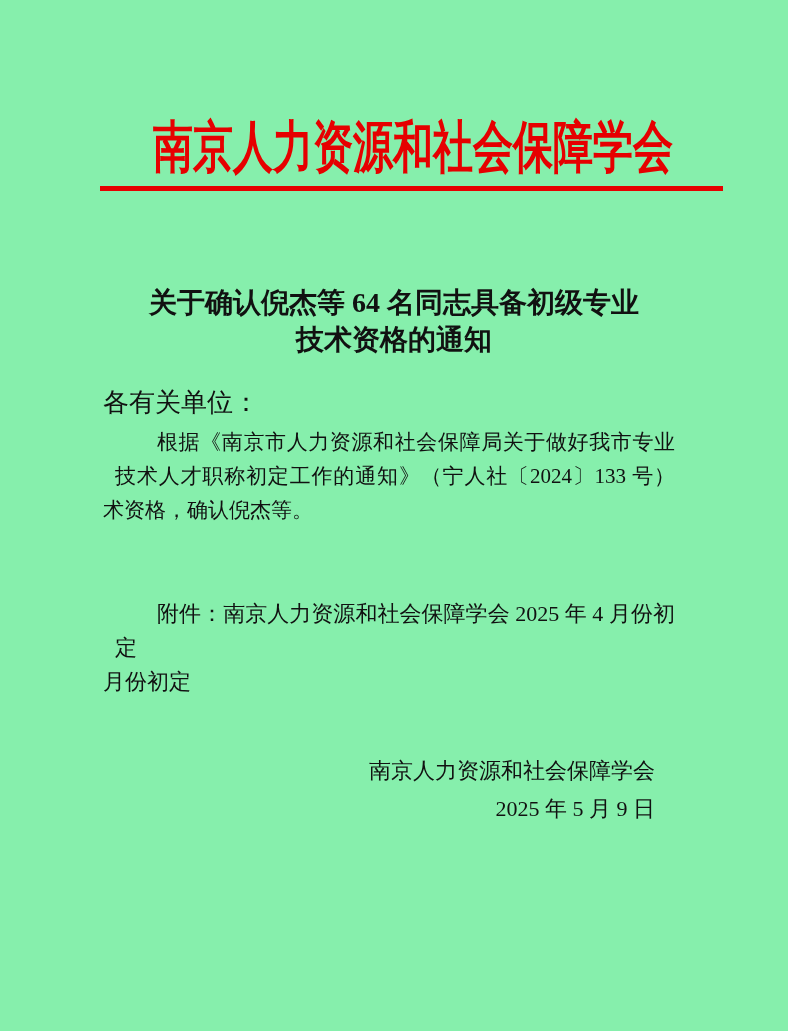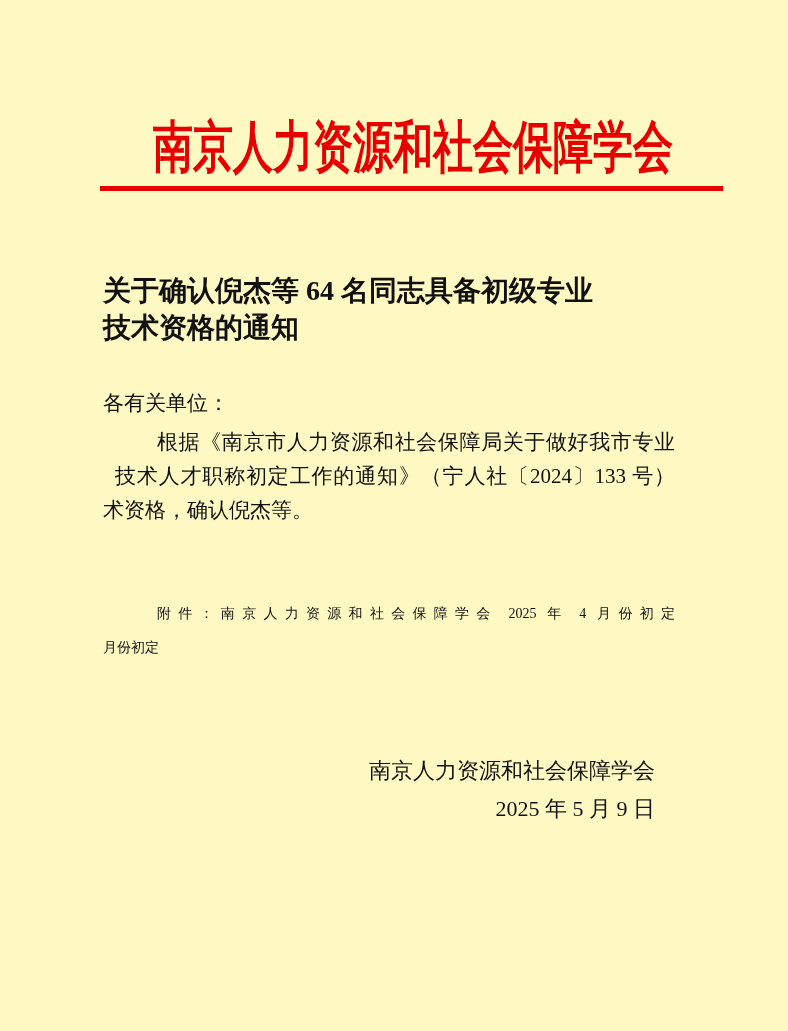--- a/index.html
+++ b/index.html
@@ -4,21 +4,21 @@
 <style>
   html, body {
     margin: 0;
     padding: 0;
     background: #ffffff;
   }
   .page {
     position: relative;
     width: 788px;
     height: 1031px;
-    background: #fef9c3;
+    background: #86efac;
     overflow: hidden;
     font-family: "Liberation Serif", "DejaVu Serif", serif;
     color: #111111;
   }
 
   
   .letterhead-org {
     position: absolute;
     top: 118px;
     left: 0;
@@ -37,60 +37,60 @@
     top: 186px;
     left: 100px;
     width: 623px;
     height: 5px;
     background: #e60000;
   }
 
   
   .doc-title {
     position: absolute;
-    top: 272px;
+    top: 284px;
     left: 103px;
     width: 582px;
     margin: 0;
-    text-align: left;
+    text-align: center;
     font-size: 28px;
     line-height: 37px;
     font-weight: bold;
     color: #111111;
   }
   .doc-title .title-line { display: block; }
   .title-name {
     font-family: "Liberation Sans", "DejaVu Sans", sans-serif;
     font-weight: bold;
   }
 
   
   .salutation {
     position: absolute;
     top: 386px;
     left: 103px;
     width: 572px;
     margin: 0;
-    font-size: 21px;
+    font-size: 26px;
     line-height: 34px;
   }
   .body-para {
     position: absolute;
     top: 425px;
     left: 103px;
     width: 572px;
     font-size: 21px;
     line-height: 34px;
   }
   .attachment-para {
     position: absolute;
     top: 597px;
     left: 103px;
     width: 572px;
-    font-size: 14px;
+    font-size: 22px;
     line-height: 34px;
   }
   .jline {
     text-align: justify;
     text-align-last: justify;
     text-justify: inter-character;
     margin-left: 12px;
   }
   .plainline {
     text-align: left;

